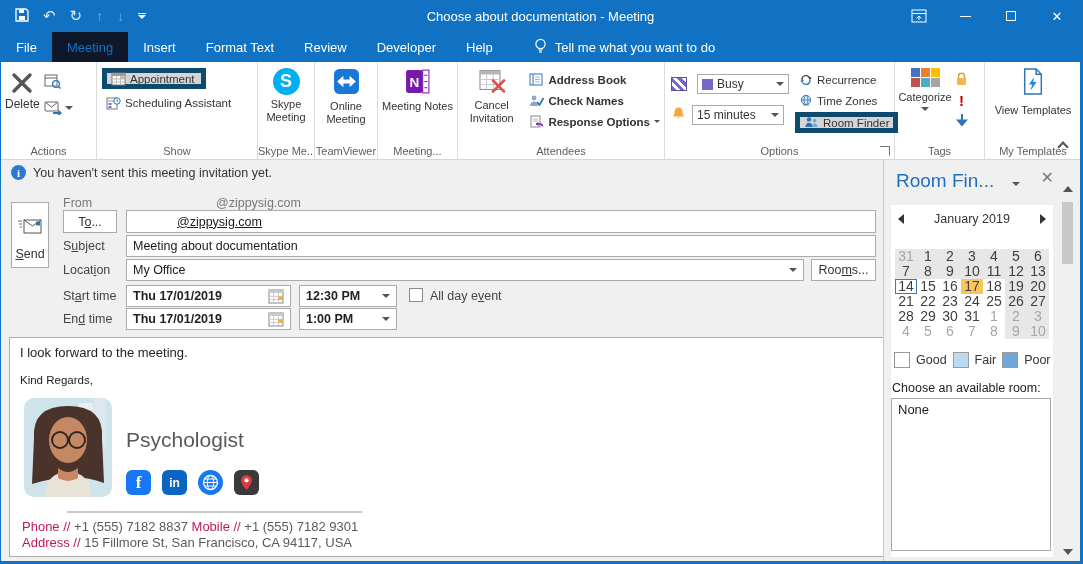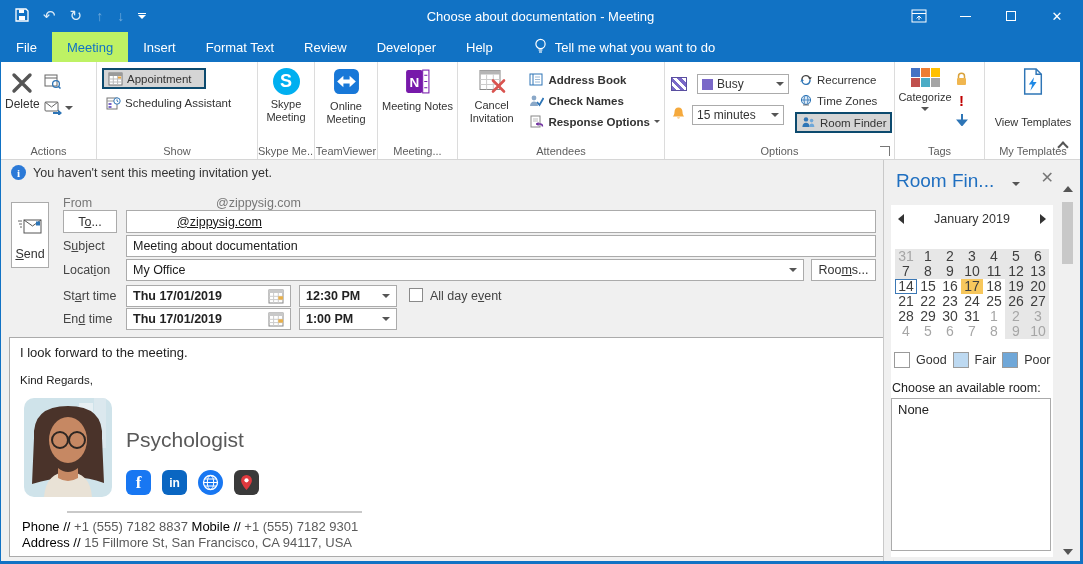--- a/index.html
+++ b/index.html
@@ -17,29 +17,29 @@
   .qa-item{cursor:default;}
   .win-title{position:absolute;left:0;right:0;text-align:center;color:#fff;font-size:13px;pointer-events:none;}
   .win-controls{position:absolute;right:0;top:0;height:32px;display:flex;align-items:center;}
   .win-btn{width:46px;height:32px;display:flex;align-items:center;justify-content:center;color:#fff;}
   .glyph-min{width:11px;height:1px;background:#fff;}
   .glyph-max{width:10px;height:10px;border:1px solid #fff;}
   .glyph-close{font-size:13px;font-family:"DejaVu Sans",sans-serif;}
   
   .tabrow{position:absolute;left:0;top:32px;width:100%;height:30px;background:var(--accent);display:flex;align-items:stretch;color:#fff;}
   .tab{padding:0 15px;display:flex;align-items:center;font-size:13px;cursor:default;}
-  .tab.selected{background:#bef264;color:var(--accent);}
+  .tab.selected{background:#0f172a;color:var(--accent);}
   .tellme{display:flex;align-items:center;gap:8px;font-size:13px;margin-left:26px;}
   
   .ribbon{position:absolute;left:0;top:62px;width:100%;height:98px;background:#fff;border-bottom:1px solid #d6d6d6;display:flex;}
   .rgroup{position:relative;height:100%;border-right:1px solid #dcdcdc;padding-top:4px;flex:none;}
   .rgroup-label{position:absolute;bottom:2px;left:0;right:0;text-align:center;font-size:11px;color:#5d5d5d;white-space:nowrap;overflow:hidden;}
   .bigbtn{display:flex;flex-direction:column;align-items:center;font-size:11px;color:#333;text-align:center;line-height:13px;padding:2px 4px;}
   .rowbtn{display:flex;align-items:center;gap:4px;font-size:11.5px;color:#333;height:21px;padding:0 4px;white-space:nowrap;}
-  .hl{background:#d5d5d5;border:2px solid #0c4a6e;}
+  .hl{background:#d5d5d5;border:5px solid #0c4a6e;}
   .combo{width:92px;height:20px;border:1px solid var(--border);background:#fff;display:flex;align-items:center;font-size:12px;color:#333;padding:0 4px;gap:4px;}
   .combo .spacer{flex:1;}
   .caret{width:0;height:0;border-left:4px solid transparent;border-right:4px solid transparent;border-top:4px solid #555;}
   .tri-l{width:0;height:0;border-top:5px solid transparent;border-bottom:5px solid transparent;border-right:6px solid #333;}
   .tri-r{width:0;height:0;border-top:5px solid transparent;border-bottom:5px solid transparent;border-left:6px solid #333;}
   .chev{width:8px;height:8px;border-left:2px solid #555;border-top:2px solid #555;}
   .chev.up{transform:rotate(45deg);}
   
   .content{position:absolute;left:0;top:160px;right:0;bottom:0;background:var(--graybg);}
   .infobar{position:absolute;left:10px;top:5px;display:flex;align-items:center;gap:7px;font-size:12.5px;color:#333;}
@@ -54,21 +54,21 @@
   
   .bodybox{position:absolute;left:8px;top:177px;width:876px;height:220px;background:#fff;border:1px solid var(--border);overflow:hidden;}
   .msg-greeting{position:absolute;left:10px;top:7px;font-size:13px;color:#222;text-align:right;}
   .msg-signoff{position:absolute;left:10px;top:36px;font-size:11.5px;color:#222;}
   .sig-name{position:absolute;left:114px;top:52px;font-size:29px;font-weight:bold;color:#2E5BDB;}
   .sig-role{position:absolute;left:116px;top:90px;font-size:21px;color:#595959;}
   .sig-social{position:absolute;left:116px;top:132px;display:flex;gap:11px;}
   .soc{width:25px;height:25px;border-radius:6px;display:flex;align-items:center;justify-content:center;color:#fff;font-weight:bold;}
   .sig-divider{position:absolute;left:57px;top:173px;width:295px;height:2px;background:#c9c9c9;}
   .sig-line{position:absolute;left:12px;font-size:13px;color:#5a5a5a;}
-  .sig-line .blue{color:#000000;}
+  .sig-line .blue{color:#be185d;}
   
   .roomfinder{position:absolute;right:0;top:0;width:197px;height:100%;background:var(--graybg);border-left:1px solid #c9c9c9;}
   .rf-title{position:absolute;left:12px;top:10px;font-size:19px;color:#1F6FC0;}
   .rf-caret{position:absolute;left:128px;top:22px;}
   .rf-close{position:absolute;right:26px;top:8px;font-size:16px;color:#777;font-family:"DejaVu Sans",sans-serif;}
   .rf-card{position:absolute;left:7px;top:45px;width:162px;bottom:4px;background:#fff;}
   .rf-nav{position:absolute;left:14px;top:52px;width:148px;display:flex;align-items:center;justify-content:space-between;text-align:right;}
   .rf-month{font-size:12.5px;color:#333;}
   .cal-head,.cal-grid{position:absolute;left:11px;width:154px;display:flex;flex-wrap:wrap;}
   .cal-head{top:72px;margin-top:20px;}
@@ -395,21 +395,21 @@
 
     <div class="rgroup" style="width:96px;border-right:none;">
       <div class="bigbtn">
         <span>
           <svg width="24" height="27" viewBox="0 0 22 26">
               <path d="M3 1h11l5 5v19H3z" fill="#fff" stroke="#2E75B6" stroke-width="1.4"></path>
               <path d="M14 1v5h5" fill="none" stroke="#2E75B6" stroke-width="1.4"></path>
               <path d="M12 9 L7 16h3.2L8.5 22l6-8.5h-3.4z" fill="#1E88E5"></path>
             </svg>
         </span>
-        <span style="margin-top:18px;">View Templates</span>
+        <span style="margin-top:6px;">View Templates</span>
       </div>
       <div class="rgroup-label">My Templates</div>
     </div>
 
     <span class="ribbon-collapse">
         <span class="chev up"></span>
       </span>
   </div>
 
   <div class="content">

